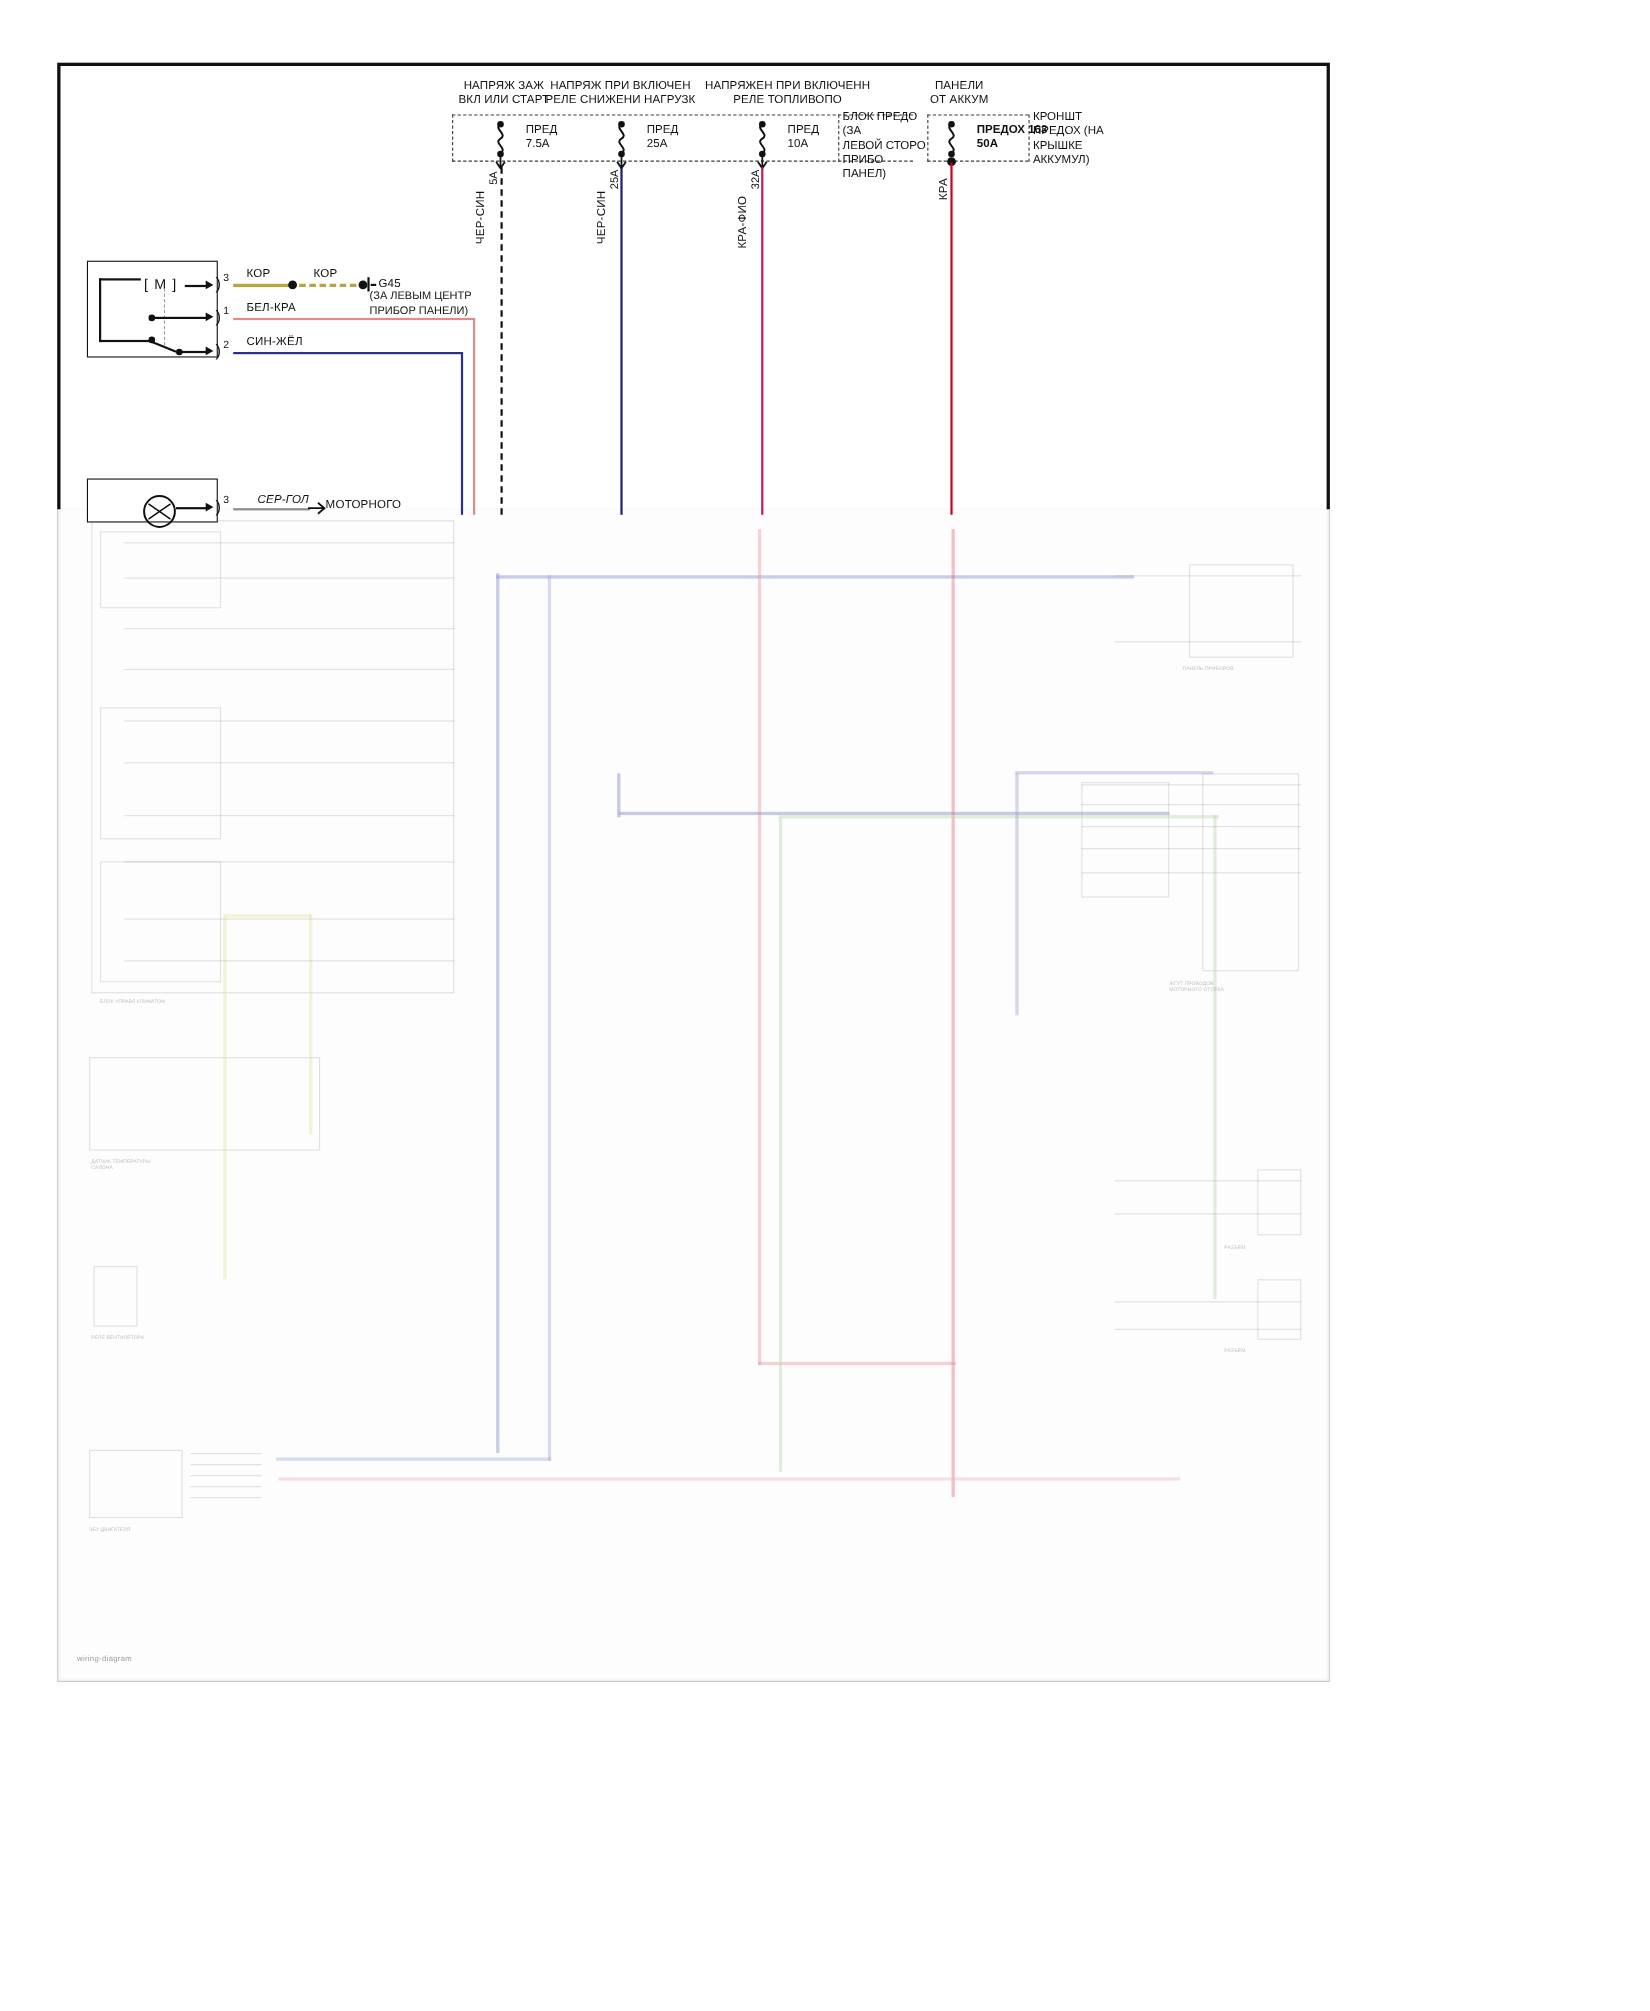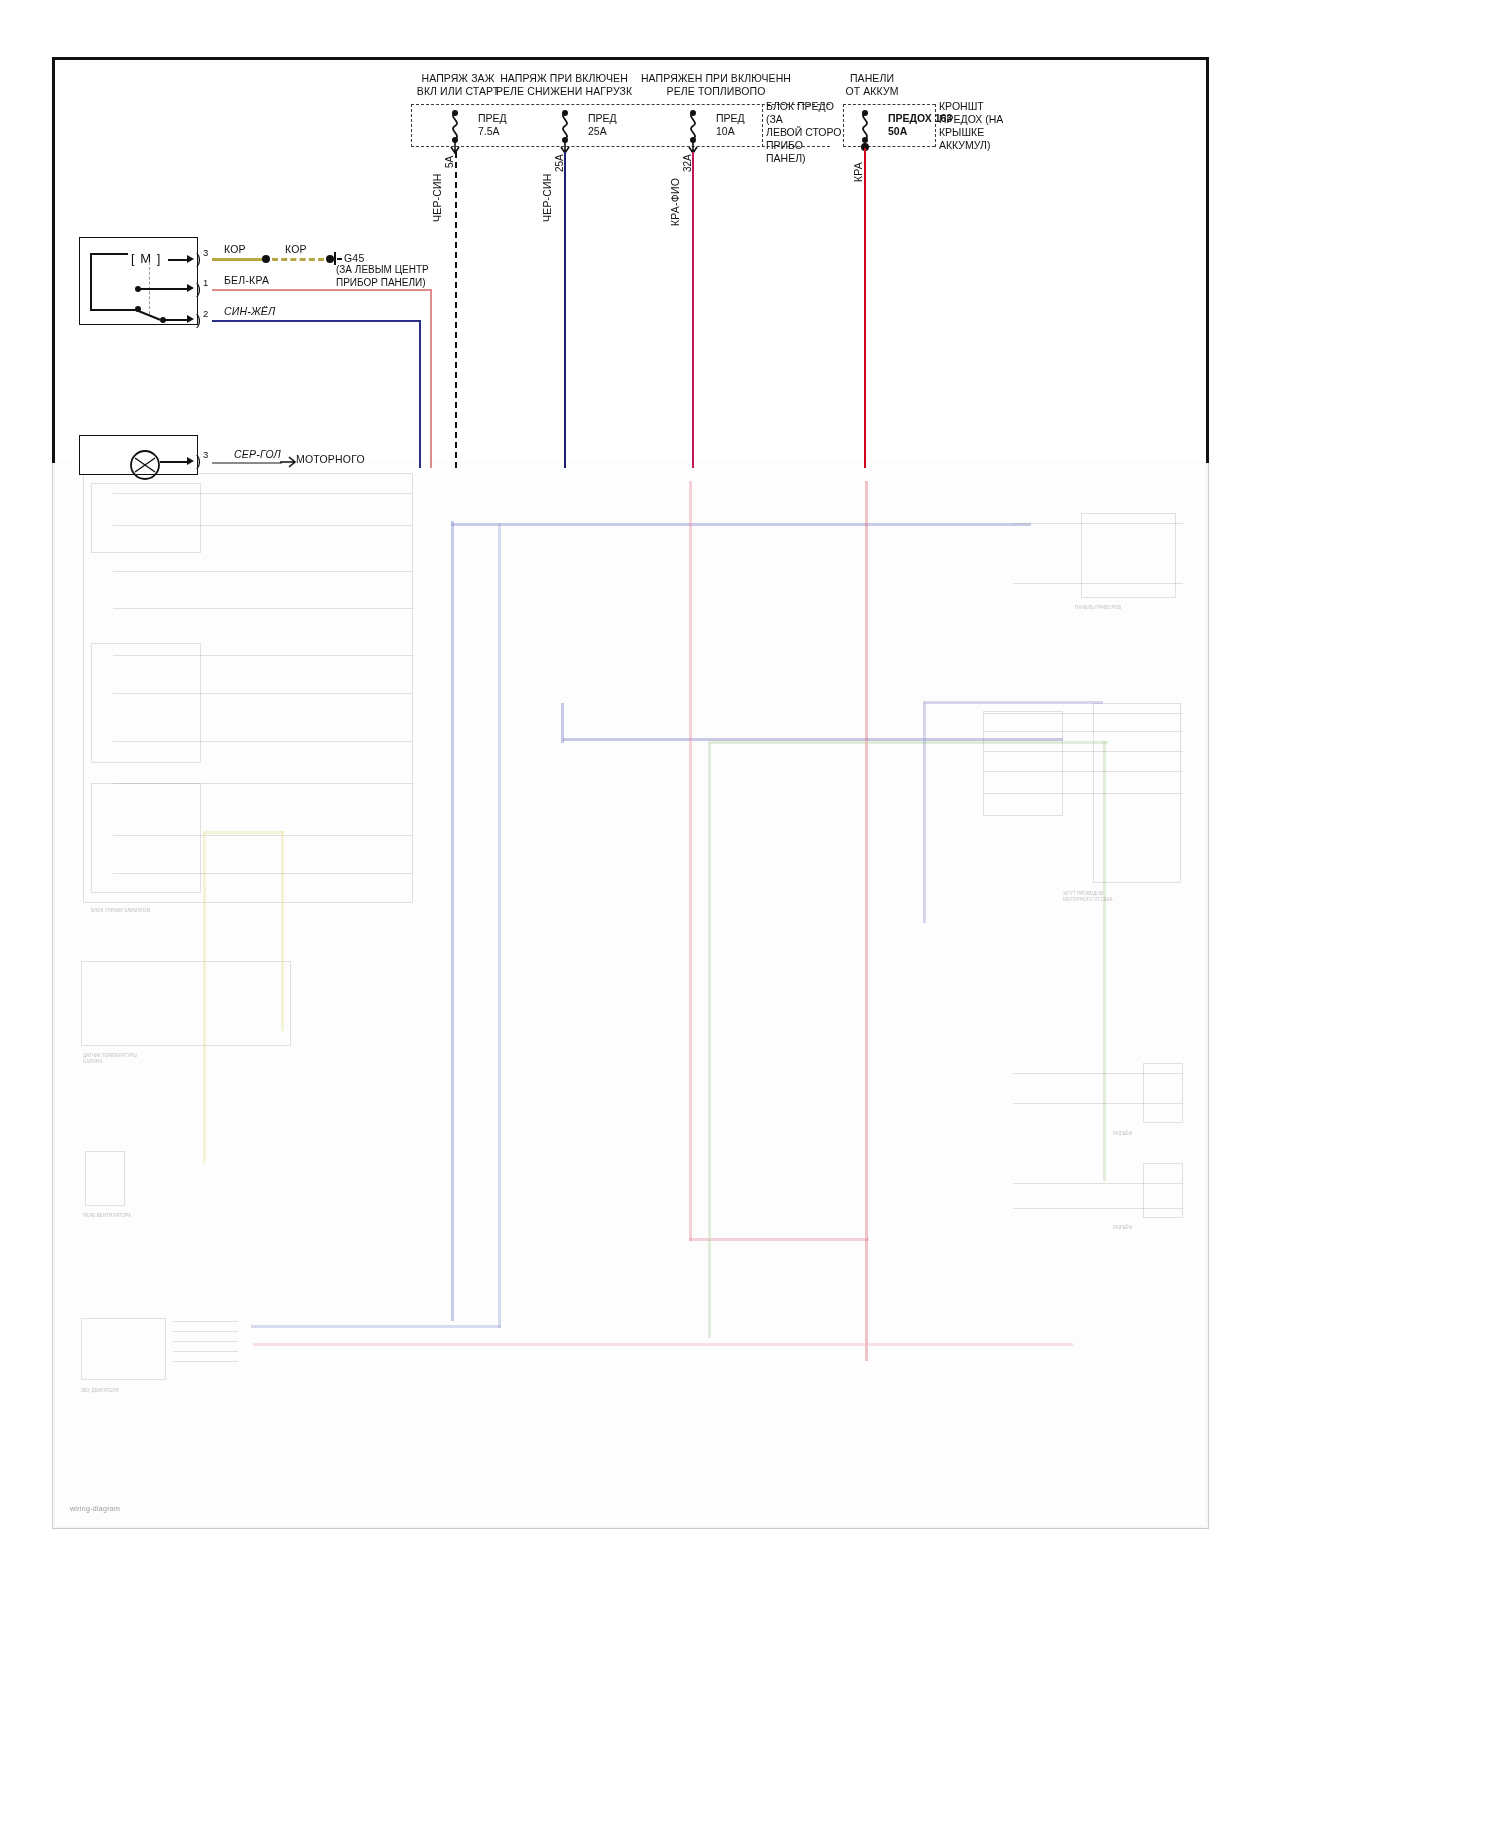--- a/index.html
+++ b/index.html
@@ -399,21 +399,21 @@
   <div class="gnd-tick" style="left:337px; top:258px;"></div>
   <div class="wire-name" style="left:344px; top:252px;">G45</div>
   <div class="comp-cap" style="left:336px; top:264px; width:110px;">(ЗА ЛЕВЫМ ЦЕНТР
 ПРИБОР ПАНЕЛИ)</div>
 
   <div class="wire-h" style="left:212px; top:289px; width:219px; height:2px; background:#e08b8b;"></div>
   <div class="wire-name" style="left:224px; top:274px;">БЕЛ-КРА</div>
   <div class="wire-v" style="left:430px; top:289px; height:179px; background:#e08b8b;"></div>
 
   <div class="wire-h" style="left:212px; top:320px; width:208px; height:2px; background:#2b2f86;"></div>
-  <div class="wire-name" style="left:224px; top:305px;font-style:italic;">СИН-ЖЁЛ</div>
+  <div class="wire-name" style="left:224px; top:305px;">СИН-ЖЁЛ</div>
   <div class="wire-v" style="left:419px; top:320px; height:148px; background:#2b2f86;"></div>
 
 
   <div class="comp-box" style="left:79px; top:435px; width:119px; height:40px;"></div>
   <svg style="position:absolute; left:128px; top:448px;" width="34" height="34" viewBox="0 0 34 34">
     <circle cx="17" cy="17" r="14" stroke="#111" stroke-width="1.8" fill="none"></circle>
     <path d="M7 10 L27 24 M27 10 L7 24" stroke="#111" stroke-width="1.4"></path>
   </svg>
   <div class="thin" style="left:160px; top:461px; width:28px; height:1.6px;"></div>
   <div class="arrowhead" style="left:187px; top:457px;"></div>

